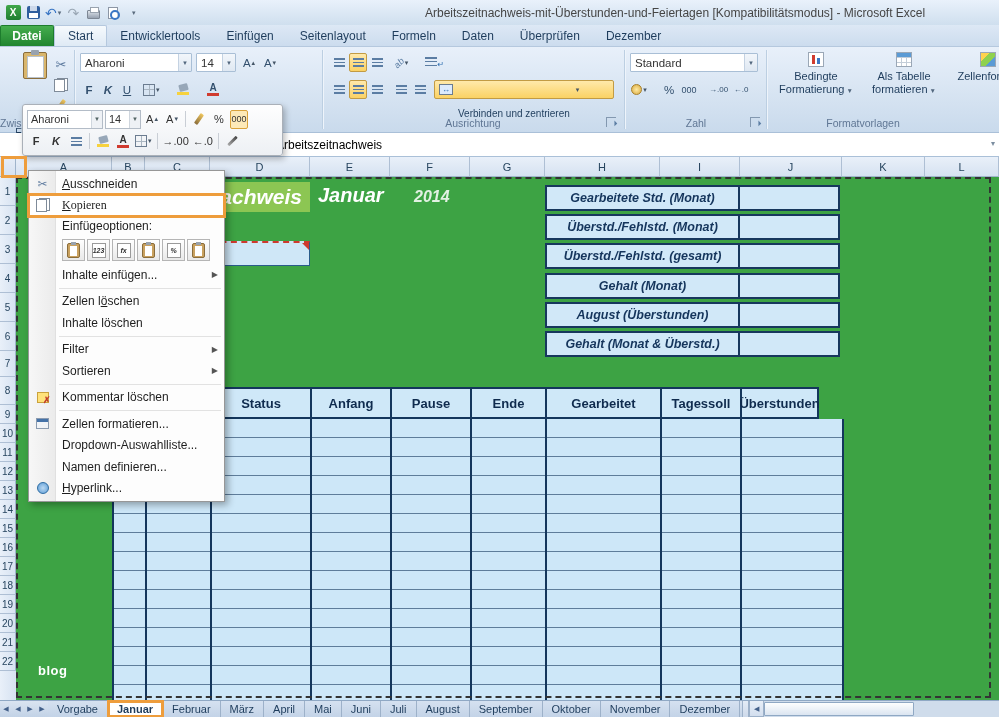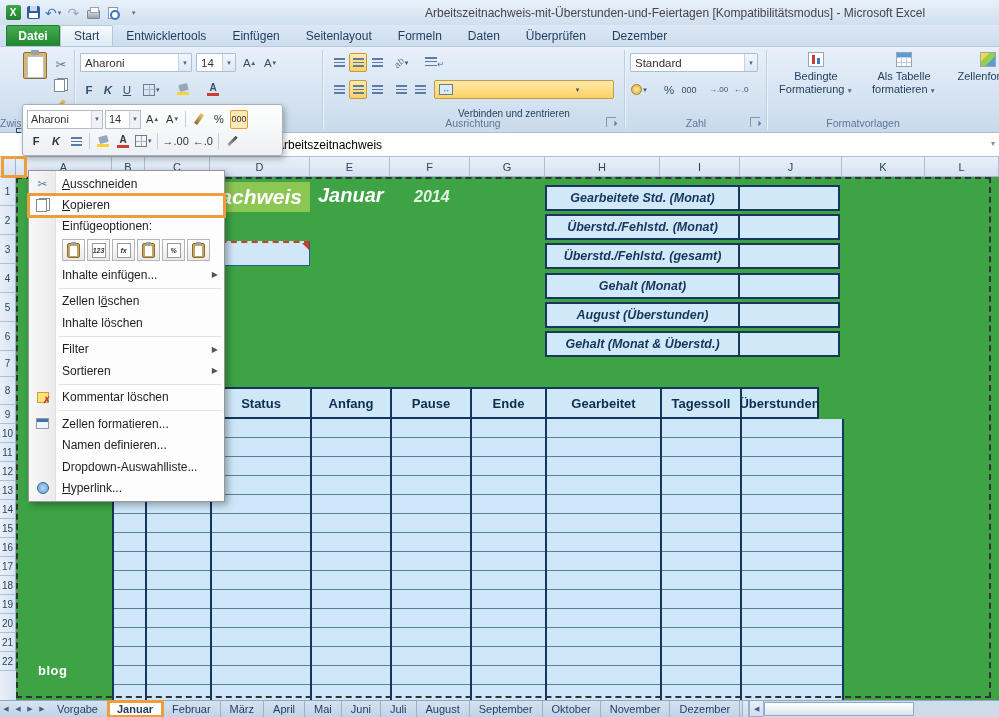--- a/index.html
+++ b/index.html
@@ -25,21 +25,21 @@
   .printer{width:13px;height:9px;background:linear-gradient(#dde3ea,#97a2b1);border:1px solid #7d8794;border-radius:1px;position:relative;margin-top:4px;}
   .printer::before{content:"";position:absolute;left:2px;top:-4px;width:7px;height:4px;background:#fff;border:1px solid #98a2ae;}
   .pvw{width:10px;height:12px;background:#fff;border:1px solid #8c96a5;position:relative;}
   .pvw::after{content:"";position:absolute;right:-3px;bottom:-2px;width:6px;height:6px;border:2px solid #3a76c4;border-radius:50%;background:rgba(255,255,255,.6);}
   .wtitle{position:absolute;left:425px;top:0;height:25px;display:flex;align-items:center;color:#454545;font-size:12px;}
 
   
   .tabrow{position:absolute;left:0;top:25px;width:999px;height:22px;
           background:linear-gradient(#dde8f5,#ccdcee);border-bottom:1px solid #b5c8de;
           display:flex;align-items:flex-end;}
-  .file-tab{margin-left:6px;width:54px;height:21px;border-radius:2px 2px 0 0;
+  .file-tab{width:54px;height:21px;border-radius:2px 2px 0 0;
             background:linear-gradient(#45ad4d,#218530);border:1px solid #1d7c2d;border-bottom:none;
             color:#fff;font-weight:bold;font-size:12px;display:flex;align-items:center;justify-content:center;}
   .rtab{padding:0 13px;height:21px;display:flex;align-items:center;color:#1e3c5c;font-size:12px;white-space:nowrap;}
   .rtab.active{background:linear-gradient(#f6fafd,#dfeaf5);border:1px solid #b5c8de;border-bottom:none;border-radius:2px 2px 0 0;margin-top:45px;}
 
   
   .ribbon{position:absolute;left:0;top:47px;width:999px;height:86px;
           background:linear-gradient(#e8f0fa,#d7e4f2 55%,#c9daec);border-bottom:1px solid #aac0d8;}
   .gsep{position:absolute;top:3px;bottom:3px;width:1px;background:#bccfe2;box-shadow:1px 0 0 #eef4fb;}
   .grouplabel{position:absolute;bottom:3px;font-size:10.5px;color:#5f7694;text-align:center;white-space:nowrap;}
@@ -164,21 +164,21 @@
   .tinyup{font-size:7px;margin-left:1px;color:#456;}
 
   
   .ctx{position:absolute;left:28px;top:170px;width:197px;z-index:50;background:#fdfdfd;
        border:1px solid #979797;box-shadow:3px 3px 7px rgba(0,0,0,.32);padding:2px 0;color:#1e1e1e;}
   .ctx::before{content:"";position:absolute;left:0;top:0;bottom:0;width:26px;
        background:linear-gradient(to right,#f7f7f7,#ebebeb);border-right:1px solid #e0e0e0;}
   .mi{position:relative;height:21.5px;display:flex;align-items:center;padding-left:33px;padding-right:6px;font-size:12px;}
   .mi .ic{position:absolute;left:5px;width:17px;display:flex;align-items:center;justify-content:center;}
   .mi .sub{margin-left:auto;font-size:8px;color:#555;}
-  .mi.annotated{outline:3px solid #ee9d3c;outline-offset:-1px;z-index:2;background:#fff;}
+  .mi.annotated{outline:3px solid #ee9d3c;outline-offset:-1px;z-index:2;background:#fff;font-family:Liberation Serif, serif;}
   .mhead{position:relative;height:20px;display:flex;align-items:center;padding-left:33px;font-size:12px;}
   .msep{position:relative;height:1px;background:#e2e2e2;margin:2px 3px 2px 30px;}
   .pasterow{position:relative;height:28px;display:flex;align-items:center;gap:2px;padding-left:33px;}
   .pbtn{width:23px;height:22px;border:1px solid #b5b5b5;background:linear-gradient(#fff,#e9e9e9);
         display:flex;align-items:center;justify-content:center;}
   .ic-clip{width:13px;height:15px;background:#c9a15f;border:1px solid #8a6d3b;border-radius:2px;position:relative;}
   .ic-clip::before{content:"";position:absolute;left:3px;top:-2px;width:5px;height:3px;background:#98a2ae;}
   .ic-clip::after{content:"";position:absolute;left:2px;top:2px;right:2px;bottom:1px;background:#fff;}
   .ic-page{width:14px;height:15px;background:#fff;border:1px solid #9a9a9a;display:flex;align-items:center;justify-content:center;
            font-size:7px;font-weight:bold;color:#333;font-style:italic;}
@@ -603,24 +603,24 @@
         <span>Kommentar löschen</span>
       </div>
       <div class="msep"></div>
       <div class="mi">
         <div class="ic">
           <div class="ic-dialog"></div>
         </div>
         <span>Zellen formatieren...</span>
       </div>
       <div class="mi">
+        <span>Dropdown-Auswahlliste...</span>
+      </div>
+      <div class="mi">
         <span>Namen definieren...</span>
-      </div>
-      <div class="mi">
-        <span>Dropdown-Auswahlliste...</span>
       </div>
       <div class="mi">
         <div class="ic">
           <div class="ic-globe"></div>
         </div>
         <span><u>H</u>yperlink...</span>
       </div>
     </div>
 
   <div class="annot-corner"></div>

